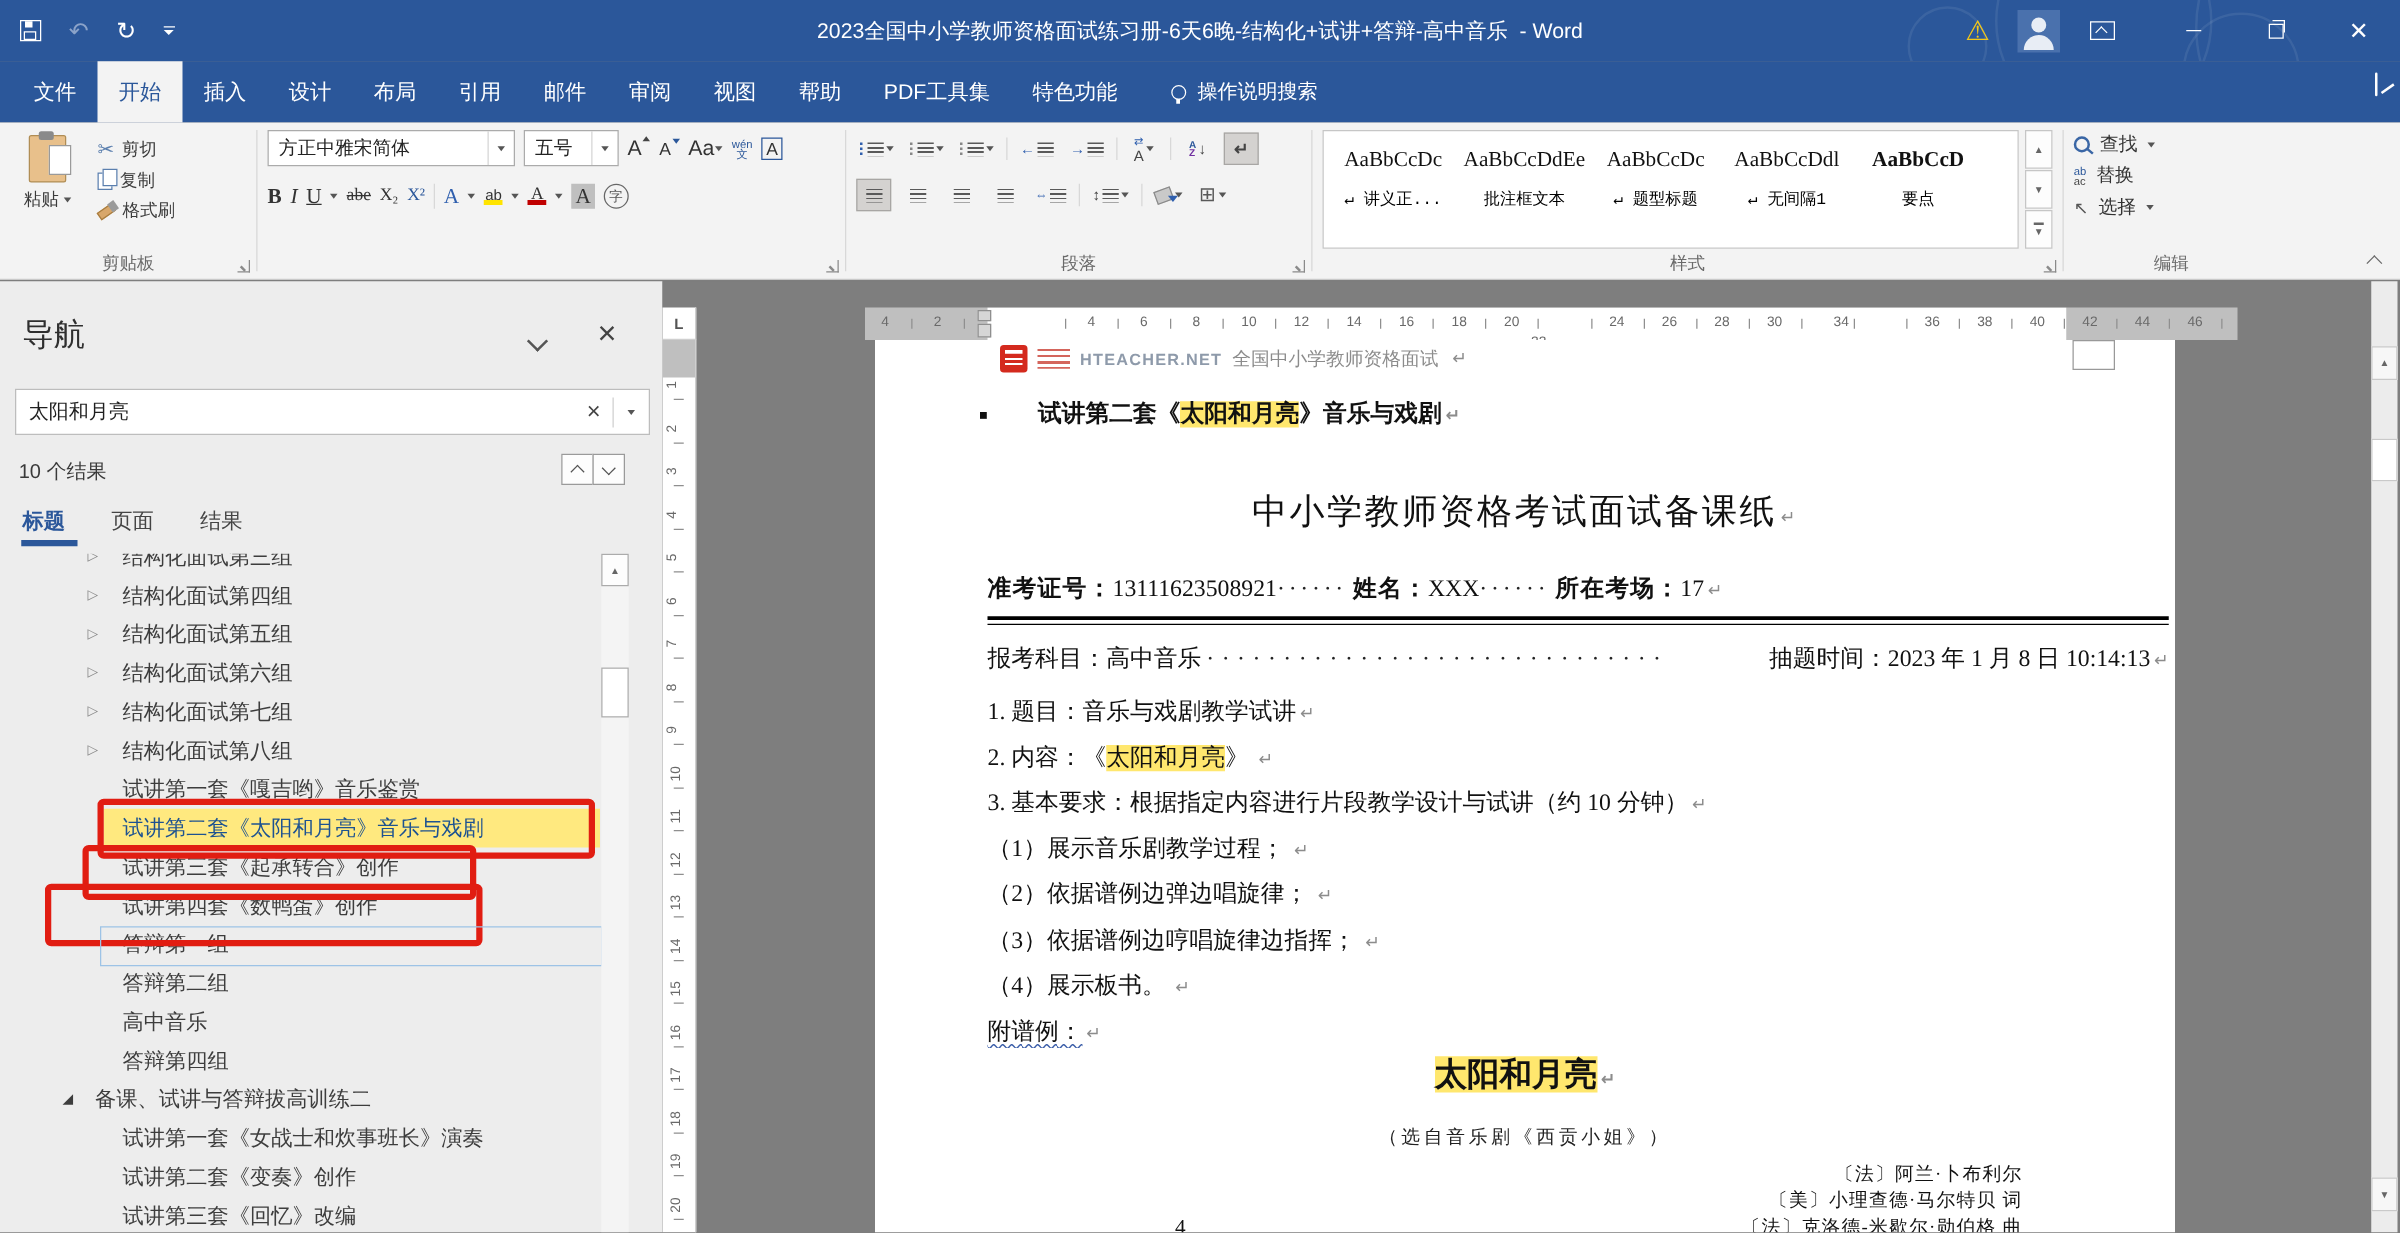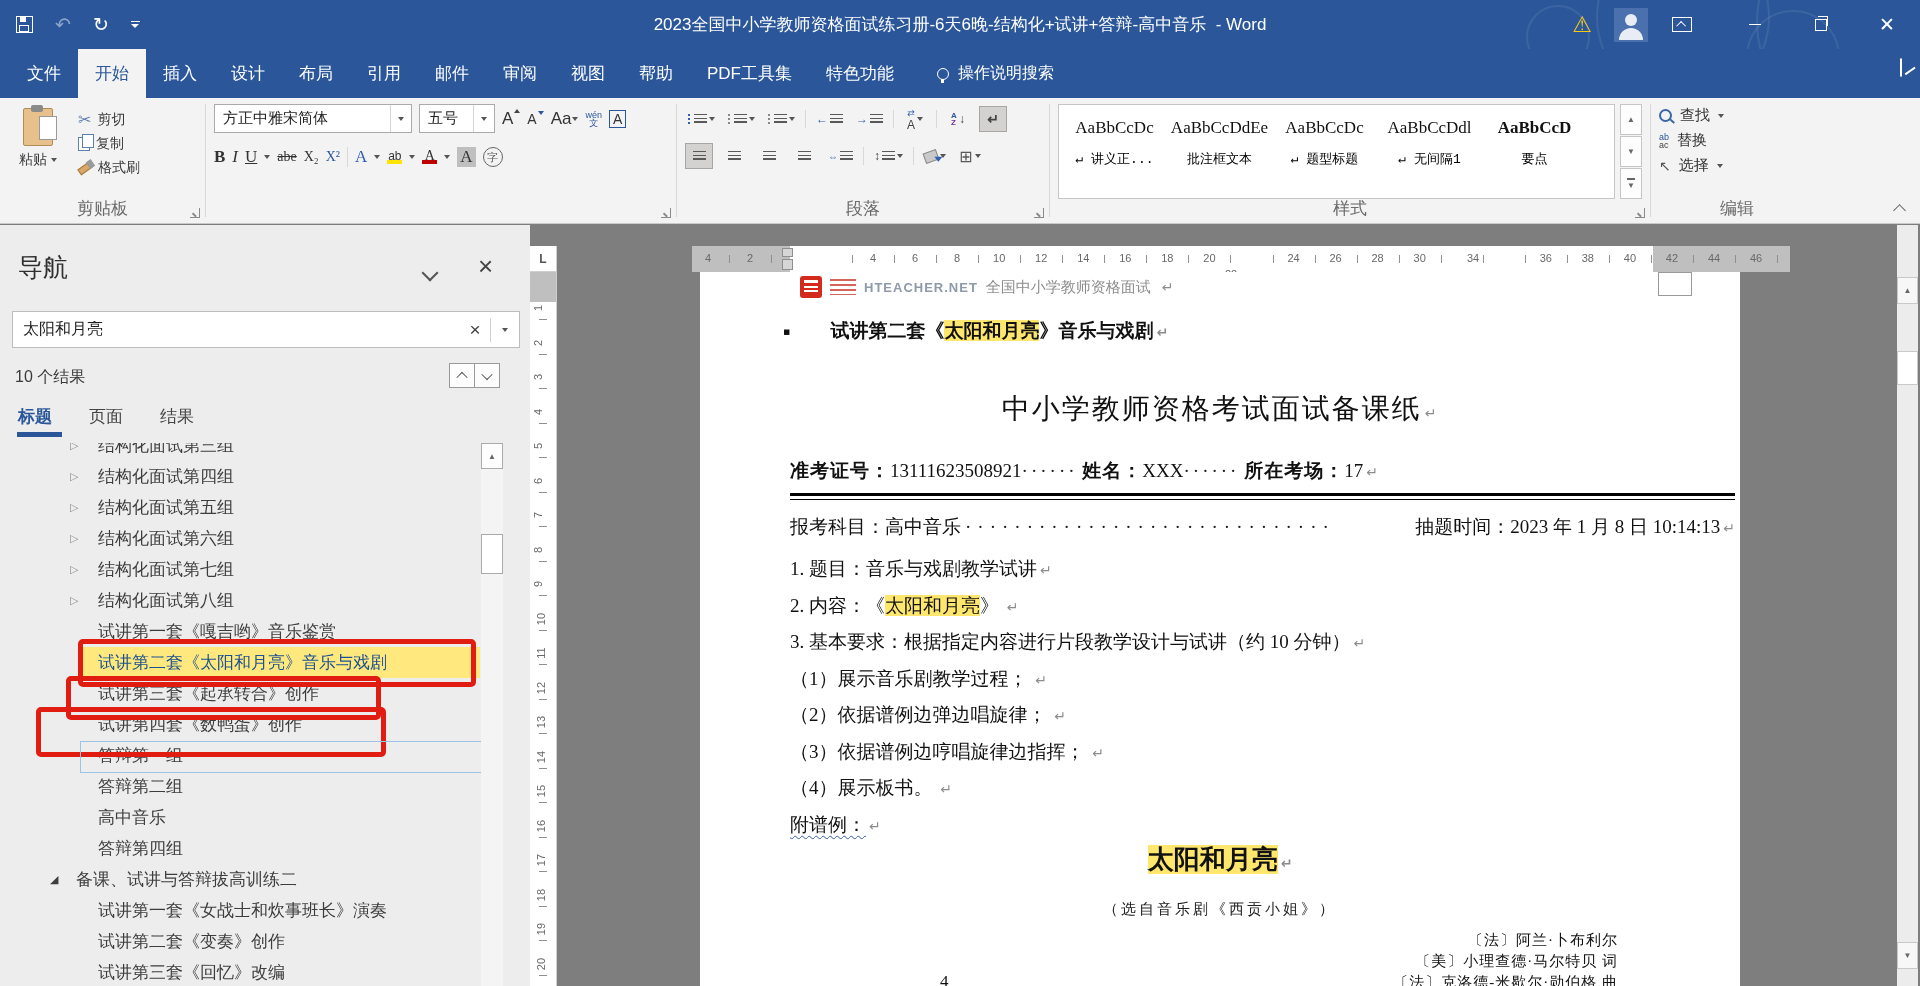--- a/index.html
+++ b/index.html
@@ -40,21 +40,21 @@
   .tellme{color:#fff;font-size:16px;display:flex;align-items:center;gap:9px;margin-left:26px;}
   .bulb{width:10px;height:10px;border:1.5px solid #fff;border-radius:50%;position:relative;}
   .bulb:after{content:"";position:absolute;left:2.5px;top:10px;width:3px;height:4px;background:#fff;}
   .tabrow-right{position:absolute;right:18px;top:10px;}
   .comment-ic{width:20px;height:18px;border:1.5px solid #fff;border-radius:2px;position:relative;}
   .comment-ic:before{content:"";position:absolute;left:3px;top:11px;width:12px;height:1.5px;background:#fff;transform:rotate(-35deg);}
 
   
   .ribbon{position:absolute;left:0;top:98px;width:100%;height:126px;background:#f3f3f3;border-bottom:1px solid #c9c9c9;display:flex;box-sizing:border-box;}
   .grp{position:relative;padding:6px 8px 24px;box-sizing:border-box;}
-  .grp-label{position:absolute;bottom:3px;left:0;width:100%;text-align:center;font-size:17px;color:#6a6a6a;}
+  .grp-label{position:absolute;bottom:3px;left:0;width:100%;text-align:center;font-size:14px;color:#6a6a6a;}
   .launcher{position:absolute;right:5px;bottom:5px;width:9px;height:9px;border-right:1.5px solid #8a8a8a;border-bottom:1.5px solid #8a8a8a;}
   .launcher:before{content:"";position:absolute;right:2px;bottom:2px;width:5px;height:1.5px;background:#8a8a8a;transform:rotate(45deg);}
   .vdiv{width:1px;background:#d8d8d8;margin:6px 0;}
   .btn-lbl{font-size:14px;color:#3b3b3b;}
   
   .grp.clipboard{width:205px;display:flex;gap:10px;}
   .paste-btn{width:60px;display:flex;flex-direction:column;align-items:center;gap:5px;padding-top:4px;}
   .clip-ic{width:28px;height:36px;background:#e8c08b;border:1px solid #b08d55;border-radius:2px;position:relative;}
   .clip-ic:before{content:"";position:absolute;left:7px;top:-4px;width:12px;height:7px;background:#8a8a8a;border-radius:2px;}
   .clip-ic:after{content:"";position:absolute;right:-5px;top:7px;width:16px;height:22px;background:#fff;border:1px solid #9a9a9a;}

